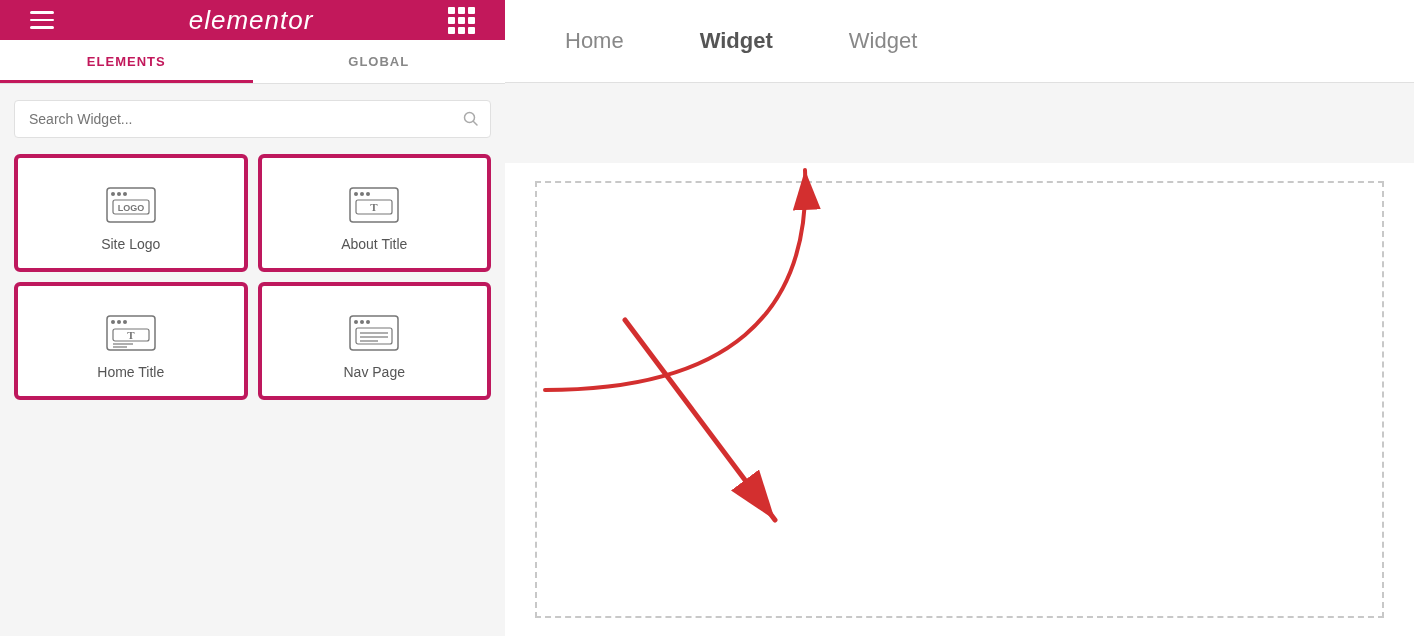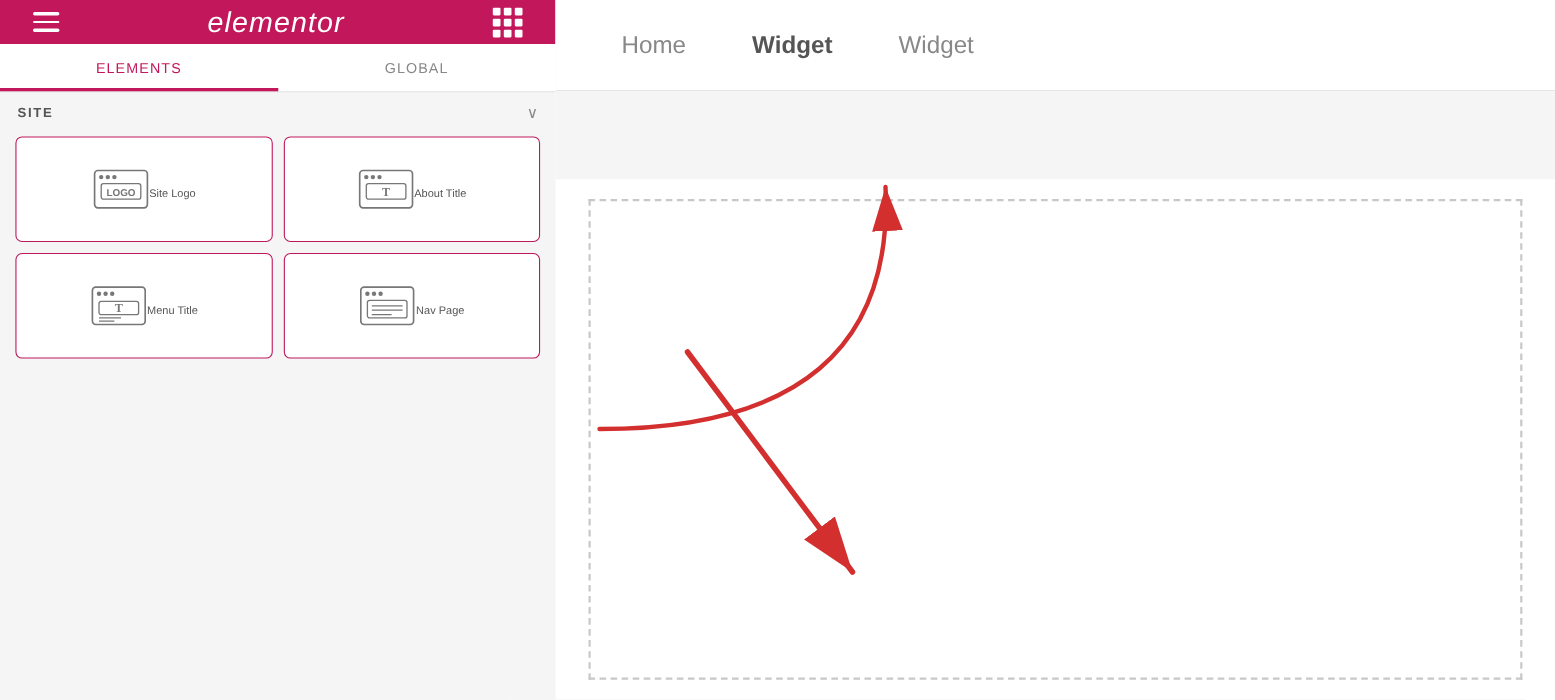--- a/index.html
+++ b/index.html
@@ -11,48 +11,48 @@
     
     .panel-header { background: #c2185b; height: 40px; display: flex; align-items: center; justify-content: space-between; padding: 0 30px; }
     .hamburger-icon { display: flex; flex-direction: column; gap: 5px; cursor: pointer; }
     .hamburger-icon span { display: block; width: 24px; height: 2.5px; background: white; border-radius: 2px; }
     .elementor-logo { color: white; font-style: italic; font-size: 26px; font-weight: 300; letter-spacing: 1px; }
     .grid-icon { display: grid; grid-template-columns: repeat(3,7px); gap: 3px; cursor: pointer; }
     .grid-icon span { width: 7px; height: 7px; background: white; border-radius: 1px; }
 
     
     .panel-tabs { display: flex; background: white; border-bottom: 1px solid #e0e0e0; }
-    .panel-tab { flex: 1; text-align: center; padding: 14px 16px; font-size: 13px; font-weight: 400; letter-spacing: 1px; color: #888; cursor: pointer; position: relative; }
+    .panel-tab { flex: 1; text-align: center; padding: 14px 16px; font-size: 13px; font-weight: 700; letter-spacing: 1px; color: #888; cursor: pointer; position: relative; }
     .panel-tab.active { color: #c2185b; }
     .panel-tab.active::after { content: ''; position: absolute; bottom: 0; left: 0; right: 0; height: 3px; background: #c2185b; }
 
     
     .search-box { margin: 16px 14px 10px; position: relative; }
     .search-box input { width: 100%; padding: 10px 36px 10px 14px; border: 1px solid #e0e0e0; border-radius: 4px; font-size: 14px; color: #aaa; background: white; outline: none; }
     .search-box .search-icon-wrap { position: absolute; right: 12px; top: 50%; transform: translateY(-50%); color: #aaa; font-size: 15px; }
 
     
     .section-header { display: flex; align-items: center; justify-content: space-between; padding: 10px 16px 8px; }
     .section-title { font-size: 12px; font-weight: 700; letter-spacing: 1.5px; color: #555; }
     .section-chevron { color: #888; font-size: 14px; }
 
     
     .widgets-grid { display: grid; grid-template-columns: 1fr 1fr; gap: 10px; padding: 6px 14px 14px; }
-    .widget-card { background: white; border: 1px solid #be185d; border-radius: 6px; display: flex; align-items: center; justify-content: center; padding: 24px 10px 16px; cursor: pointer; }
+    .widget-card { background: white; border: 4px solid #be185d; border-radius: 6px; display: flex; flex-direction: column; align-items: center; justify-content: center; padding: 24px 10px 16px; cursor: pointer; }
     .widget-icon { margin-bottom: 10px; color: #555; }
-    .widget-label { font-size: 10px; color: #555; text-align: right; }
+    .widget-label { font-size: 14px; color: #555; text-align: right; }
 
     
     svg { display: block; }
 
     
     .canvas { flex: 1; background: white; display: flex; flex-direction: column; position: relative; overflow: hidden; }
 
     
-    .canvas-nav { display: flex; align-items: center; gap: 60px; padding: 28px 60px; background: white; }
+    .canvas-nav { display: flex; align-items: center; gap: 76px; padding: 28px 60px; background: white; }
     .canvas-nav-item { font-size: 22px; color: #888; font-weight: 400; cursor: pointer; }
     .canvas-nav-item.active { color: #555; font-weight: 600; }
 
     
     .canvas-divider { height: 1px; background: #e0e0e0; margin: 0 0 0 0; }
 
     
     .canvas-gray { background: #f5f5f5; height: 80px; }
 
     
@@ -84,25 +84,30 @@
         <span></span>
         <span></span>
     </div>
   </div>
 
   <div class="panel-tabs">
     <div class="panel-tab active">ELEMENTS</div>
     <div class="panel-tab">GLOBAL</div>
   </div>
 
-
-  <div class="section-header">
-    <span class="section-title">SITE</span>
-    <span class="section-chevron">∨</span>
-  </div>
+  <div class="search-box">
+    <input type="text" placeholder="Search Widget..." style="">
+    <div class="search-icon-wrap">
+      <svg width="16" height="16" viewBox="0 0 16 16" fill="none">
+        <circle cx="6.5" cy="6.5" r="5" stroke="#aaa" stroke-width="1.5"></circle>
+        <line x1="10.5" y1="10.5" x2="14" y2="14" stroke="#aaa" stroke-width="1.5" stroke-linecap="round"></line>
+      </svg>
+    </div>
+  </div>
+
 
   <div class="widgets-grid">
 
     <div class="widget-card">
       <div class="widget-icon">
         <svg width="52" height="44" viewBox="0 0 52 44">
           <rect x="2" y="6" width="48" height="34" rx="3" fill="none" stroke="#777" stroke-width="1.5"></rect>
           <circle cx="8" cy="12" r="2" fill="#777"></circle>
           <circle cx="14" cy="12" r="2" fill="#777"></circle>
           <circle cx="20" cy="12" r="2" fill="#777"></circle>
@@ -133,21 +138,21 @@
           <rect x="2" y="6" width="48" height="34" rx="3" fill="none" stroke="#777" stroke-width="1.5"></rect>
           <circle cx="8" cy="12" r="2" fill="#777"></circle>
           <circle cx="14" cy="12" r="2" fill="#777"></circle>
           <circle cx="20" cy="12" r="2" fill="#777"></circle>
           <rect x="8" y="19" width="36" height="12" rx="2" fill="none" stroke="#777" stroke-width="1.2"></rect>
           <text x="26" y="29" font-size="11" fill="#777" text-anchor="middle" font-family="serif" font-weight="700">T</text>
           <line x1="8" y1="34" x2="28" y2="34" stroke="#777" stroke-width="1.2"></line>
           <line x1="8" y1="37" x2="22" y2="37" stroke="#777" stroke-width="1.2"></line>
         </svg>
       </div>
-      <span class="widget-label">Menu Title</span>
+      <span class="widget-label">Home Title</span>
     </div>
 
     <div class="widget-card">
       <div class="widget-icon">
         <svg width="52" height="44" viewBox="0 0 52 44">
           <rect x="2" y="6" width="48" height="34" rx="3" fill="none" stroke="#777" stroke-width="1.5"></rect>
           <circle cx="8" cy="12" r="2" fill="#777"></circle>
           <circle cx="14" cy="12" r="2" fill="#777"></circle>
           <circle cx="20" cy="12" r="2" fill="#777"></circle>
           <rect x="8" y="18" width="36" height="16" rx="2" fill="none" stroke="#777" stroke-width="1.2"></rect>

